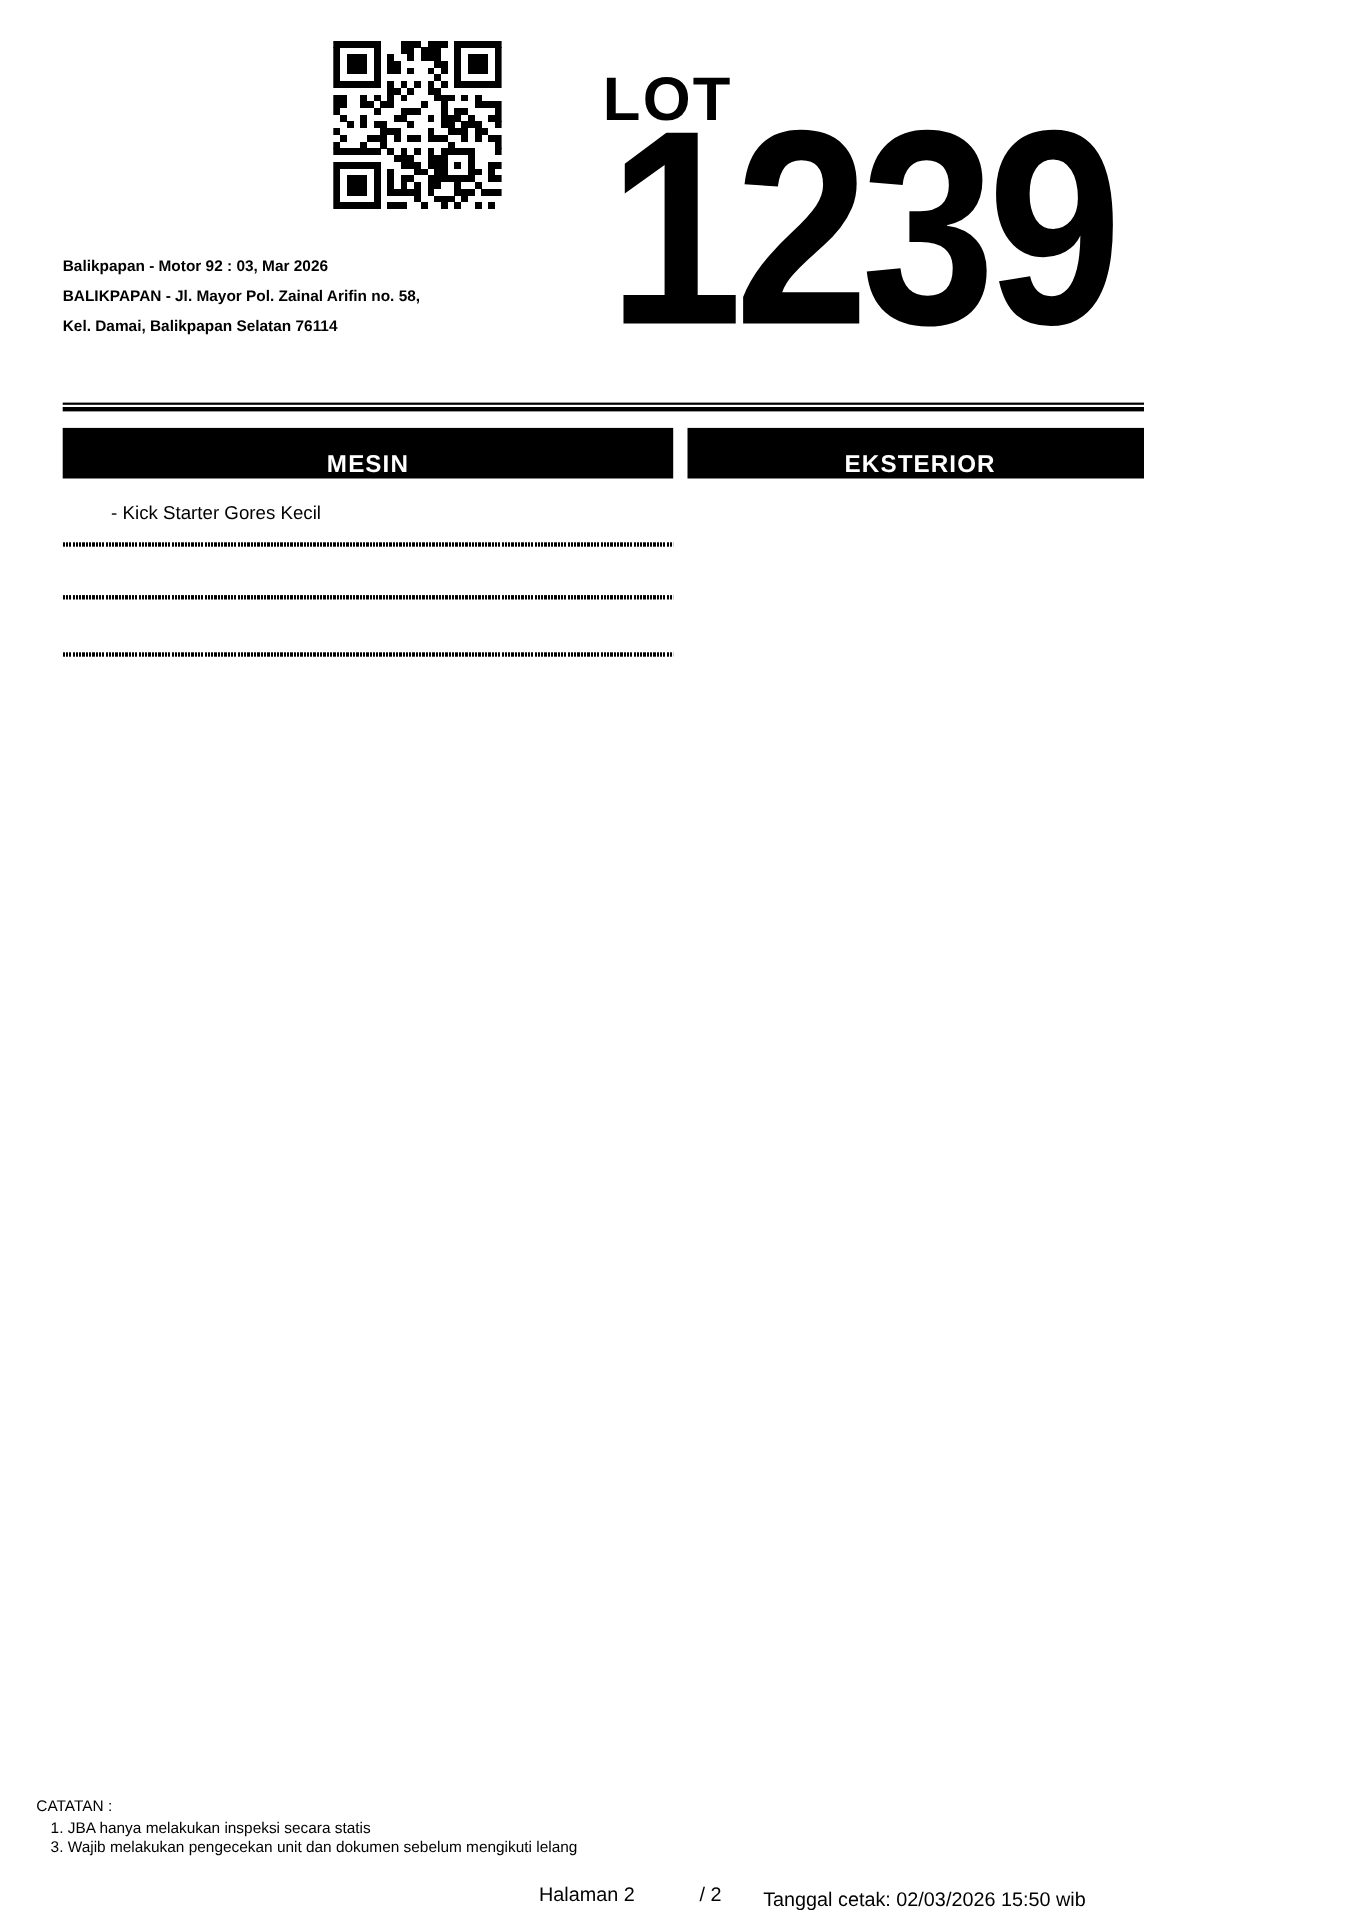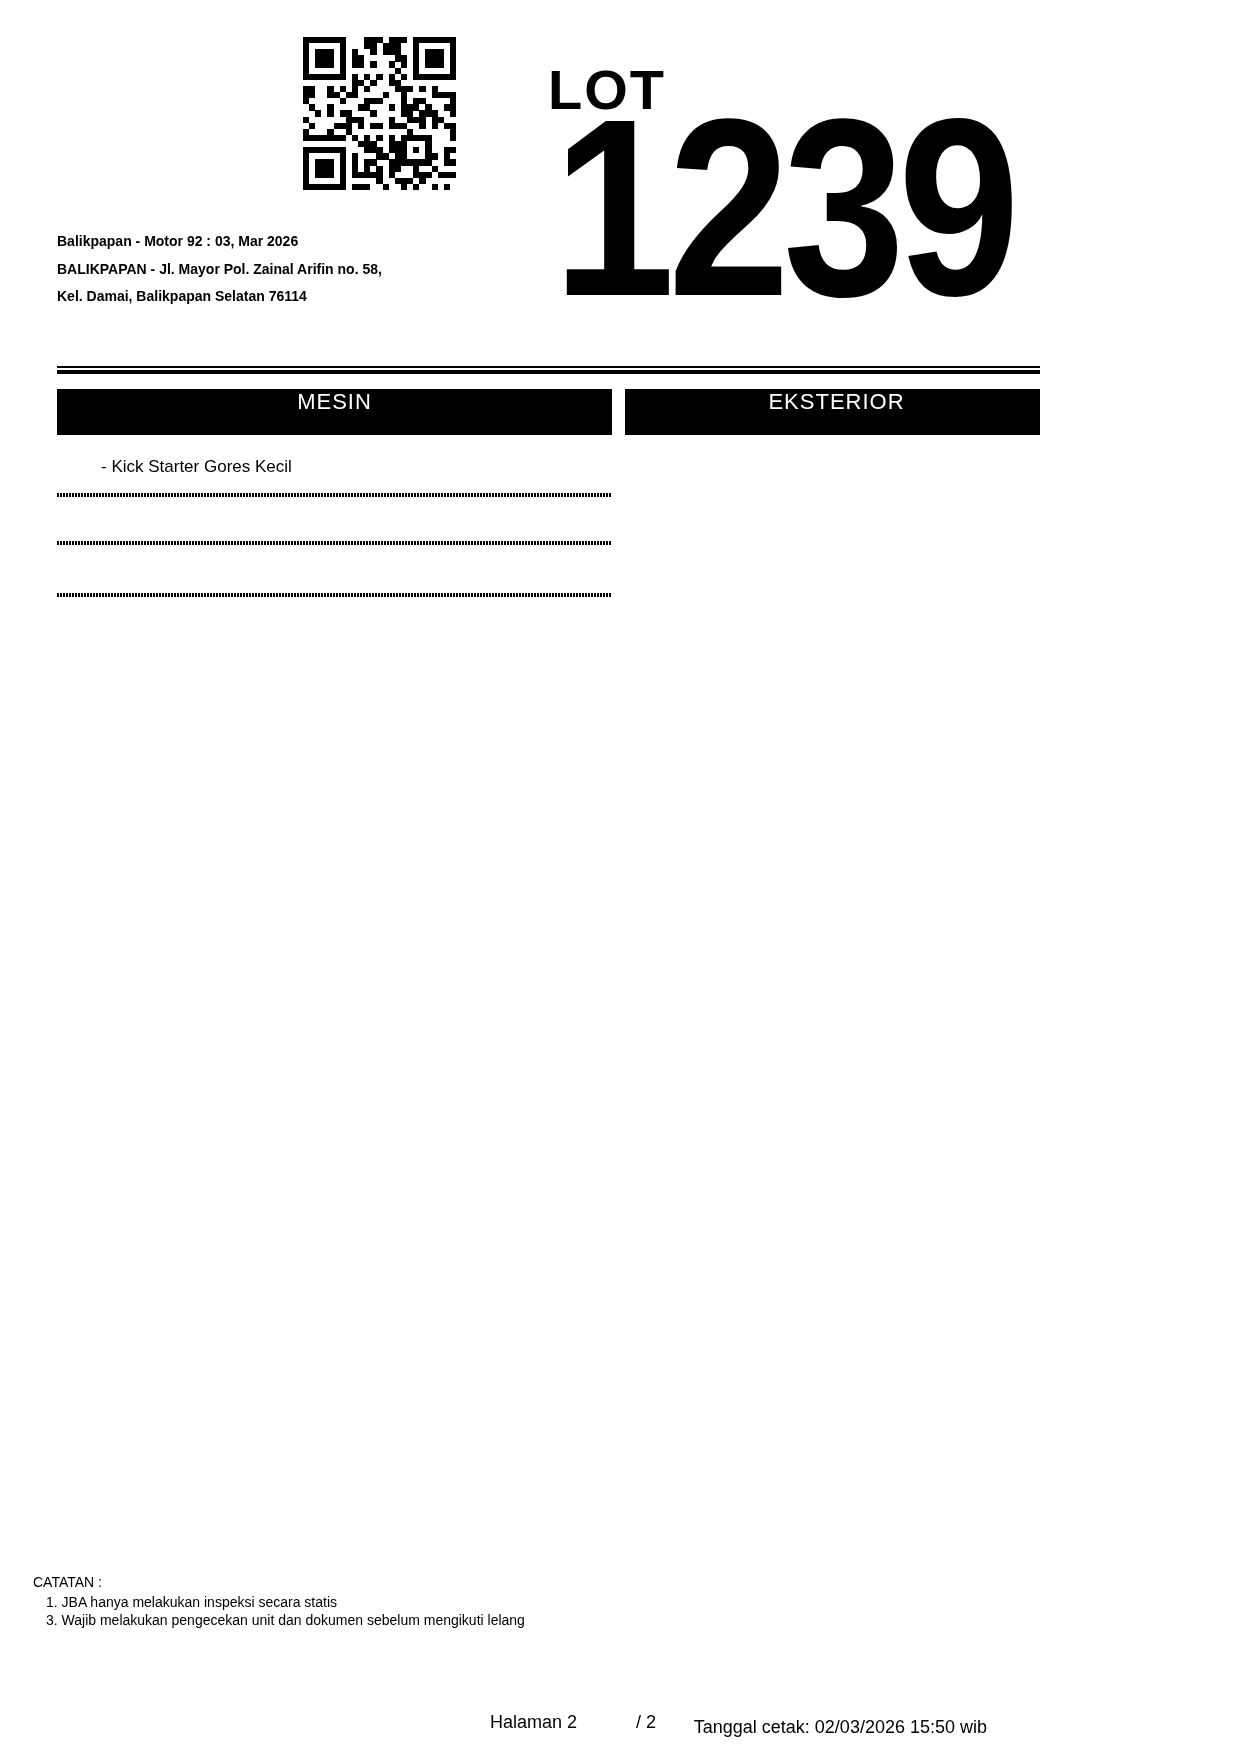--- a/index.html
+++ b/index.html
@@ -22,39 +22,39 @@
   }
   
   .addr{position:absolute;left:57px;top:228px;font-size:14px;line-height:27.5px;font-weight:bold;}
   
   .rule{position:absolute;left:57px;top:366px;width:991px;}
   .rule .r1{height:2px;background:#000;margin-bottom:2px;}
   .rule .r2{height:4px;background:#000;}
   
   .bar{
     position:absolute;top:389px;height:46px;background:#000;color:#fff;
-    font-weight:normal;font-size:22px;letter-spacing:1px;
-    display:flex;align-items:flex-start;justify-content:center;
+    font-weight:bold;font-size:22px;letter-spacing:1px;
+    display:flex;align-items:flex-end;justify-content:center;
   }
   .bar-left{left:57px;width:555px;}
   .bar-right{left:625px;width:423px;}
   
   .col{position:absolute;top:435px;font-size:17px;}
   .col-left{left:57px;width:555px;}
   .col-right{left:625px;width:423px;}
   .item{line-height:20px;margin-left:44px;}
   .row1{padding:22px 0 16px;min-height:20px;}
   .row2{padding:12px 0 12px;min-height:20px;}
   .row3{padding:5px 0 7px;min-height:36px;line-height:18px;}
   .dots{
     height:4px;
     background:repeating-linear-gradient(90deg,#000 0 2px,rgba(0,0,0,0) 2px 3px);
   }
   
-  .notes{position:absolute;left:33px;top:1574px;}
+  .notes{position:absolute;left:33px;top:1633px;}
   .notes-title{font-size:14px;margin-bottom:3px;}
   .notes-item{font-size:14px;line-height:18px;padding-left:13px;}
   .page-num{position:absolute;left:490px;top:1712px;font-size:18px;}
   .page-total{position:absolute;left:636px;top:1712px;font-size:18px;}
   .print-date{position:absolute;right:53px;top:1717px;font-size:18px;text-align:center;}
 </style>
 </head>
 <body>
 
 <div class="page">

